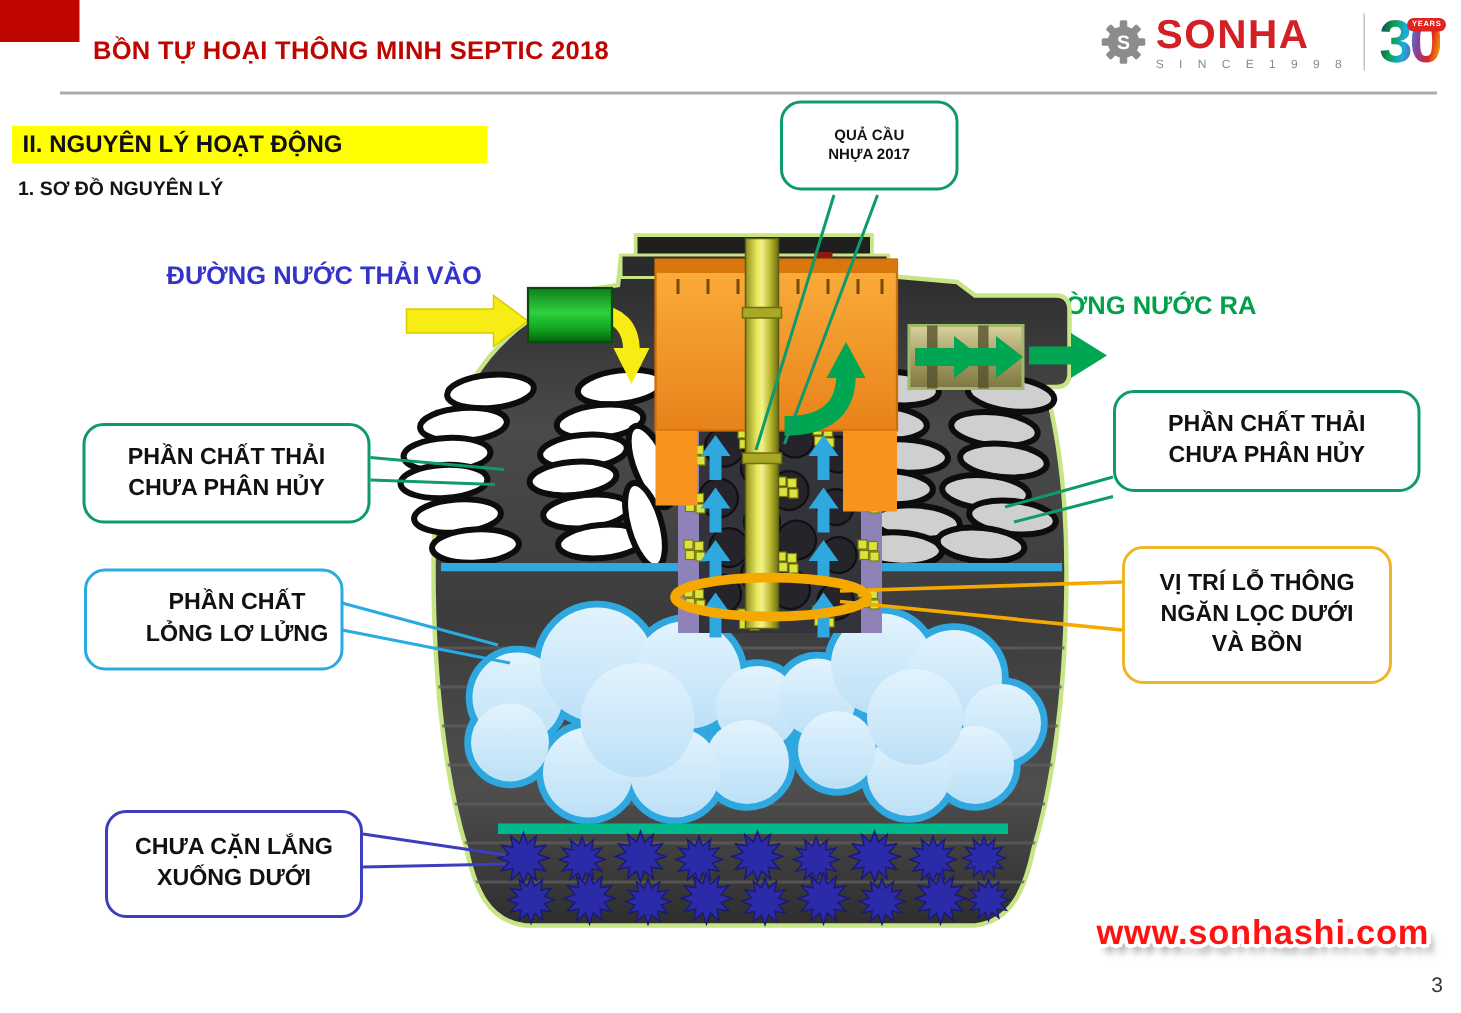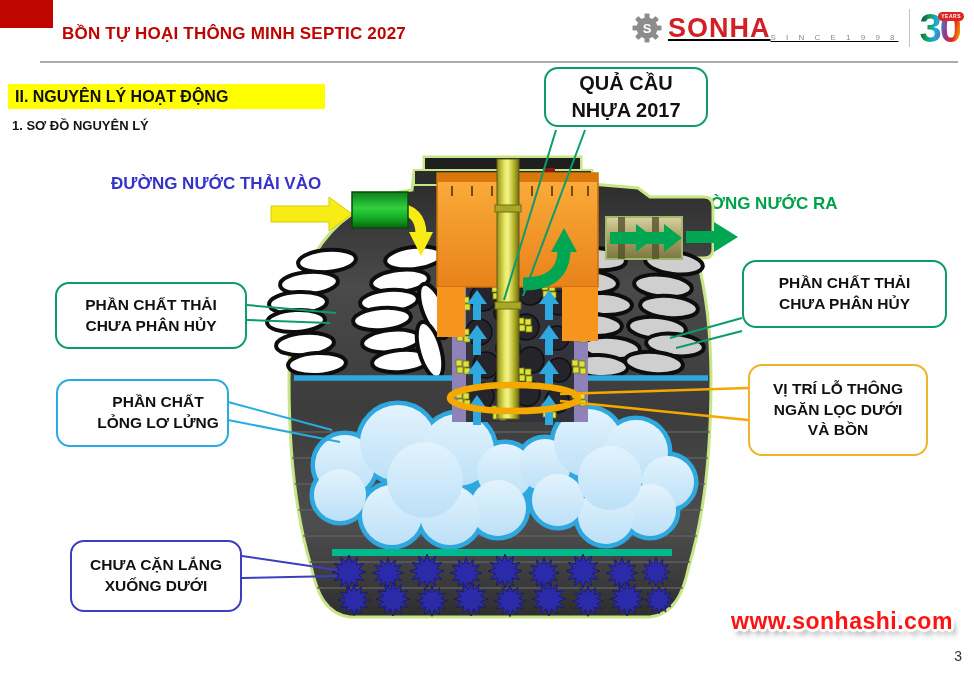--- a/index.html
+++ b/index.html
@@ -4,21 +4,21 @@
 <style>
   html,body{margin:0;padding:0;background:#fff;}
   .slide{position:relative;width:974px;height:675px;background:#fff;overflow:hidden;
          font-family:"Liberation Sans","DejaVu Sans",sans-serif;}
   
   .corner-block{position:absolute;left:0;top:0;width:53px;height:28px;background:#BE0500;}
   .header-title{position:absolute;left:62px;top:24px;font-size:17px;font-weight:bold;color:#BE0500;letter-spacing:.2px;}
   .header-rule{position:absolute;left:40px;top:61px;width:918px;height:2px;background:#ABABAB;}
   .logo{position:absolute;right:14px;top:8px;display:flex;align-items:center;gap:10px;}
   .logo-main{display:flex;align-items:center;gap:6px;}
-  .logo-text{display:flex;flex-direction:row;align-items:flex-end;line-height:1;text-decoration:underline;}
+  .logo-text{display:flex;flex-direction:column;align-items:flex-start;line-height:1;}
   .logo-brand{font-size:27px;font-weight:bold;color:#D32027;letter-spacing:1px;}
   .logo-since{font-size:8px;color:#8A8A8A;letter-spacing:4px;margin-top:2px;}
   .logo-divider{width:1px;height:38px;background:#C4C4C4;}
   .logo-years{position:relative;font-size:40px;font-weight:bold;line-height:1;
       background:linear-gradient(100deg,#14375C 2%,#0E9C4A 22%,#19AEE0 42%,#8A3F98 62%,#E02520 80%,#F5A800 96%);
       -webkit-background-clip:text;background-clip:text;color:transparent;letter-spacing:-2px;}
   .years-badge{position:absolute;top:4px;right:-4px;background:#E02520;color:#fff;font-size:5px;
       font-weight:bold;padding:2px 3px;border-radius:5px;letter-spacing:.5px;}
   
   .section-heading{position:absolute;left:8px;top:84px;width:317px;height:25px;background:#FFFF00;
@@ -28,21 +28,21 @@
   .flow-label{position:absolute;font-weight:bold;font-size:17px;white-space:nowrap;}
   .flow-in{left:111px;top:174px;color:#3533C9;}
   .flow-out{left:684px;top:194px;color:#00A14B;}
   
   .callout{position:absolute;background:#fff;border-radius:14px;display:flex;align-items:center;justify-content:center;
       text-align:center;font-weight:bold;color:#111;white-space:pre-line;box-sizing:border-box;line-height:1.35;z-index:5;}
   .co-teal{border:2.5px solid #0E9B6B;}
   .co-cyan{border:2.5px solid #29ABE2;padding-left:31px;}
   .co-orange{border:2.5px solid #F0B429;}
   .co-blue{border:2.5px solid #3D3DC0;}
-  .co-ball{left:544px;top:67px;width:164px;height:60px;font-size:20px;}
+  .co-ball{left:520px;top:67px;width:119px;height:60px;font-size:10px;}
   .co-left1{left:55px;top:282px;width:192px;height:67px;font-size:15.5px;}
   .co-left2{left:56px;top:379px;width:173px;height:68px;font-size:15.5px;}
   .co-right1{left:742px;top:260px;width:205px;height:68px;font-size:15.5px;}
   .co-right2{left:748px;top:364px;width:180px;height:92px;font-size:15.5px;}
   .co-bottom{left:70px;top:540px;width:172px;height:72px;font-size:15.5px;}
   
   .diagram{position:absolute;left:0;top:0;z-index:1;}
   
   .website{position:absolute;left:731px;top:608px;font-size:23px;font-weight:bold;color:#FF1212;letter-spacing:.5px;
       text-shadow:-2px -2px 0 #fff,2px -2px 0 #fff,-2px 2px 0 #fff,2px 2px 0 #fff,0 -3px 0 #fff,0 3px 0 #fff,
@@ -338,21 +338,21 @@
           <line x1="748" y1="420" x2="560" y2="401"></line>
       </g>
       <g stroke="#3D3DC0">
         <line x1="242" y1="556" x2="337" y2="570"></line>
           <line x1="242" y1="578" x2="337" y2="576"></line>
       </g>
     </g>
   </svg>
 
   <div class="corner-block"></div>
-  <div class="header-title">BỒN TỰ HOẠI THÔNG MINH SEPTIC 2027</div>
+  <div class="header-title">BỒN TỰ HOẠI THÔNG MINH SEPTIC 2018</div>
   <div class="header-rule"></div>
 
   <div class="logo">
     <div class="logo-main">
       <svg width="30" height="30" viewBox="-15 -15 30 30">
         <g fill="#8C8C8C">
           <rect x="-2.5" y="-14.5" width="5" height="6" rx="1"></rect>
           <rect x="-2.5" y="-14.5" width="5" height="6" rx="1" transform="rotate(45)"></rect>
           <rect x="-2.5" y="-14.5" width="5" height="6" rx="1" transform="rotate(90)"></rect>
           <rect x="-2.5" y="-14.5" width="5" height="6" rx="1" transform="rotate(135)"></rect>

